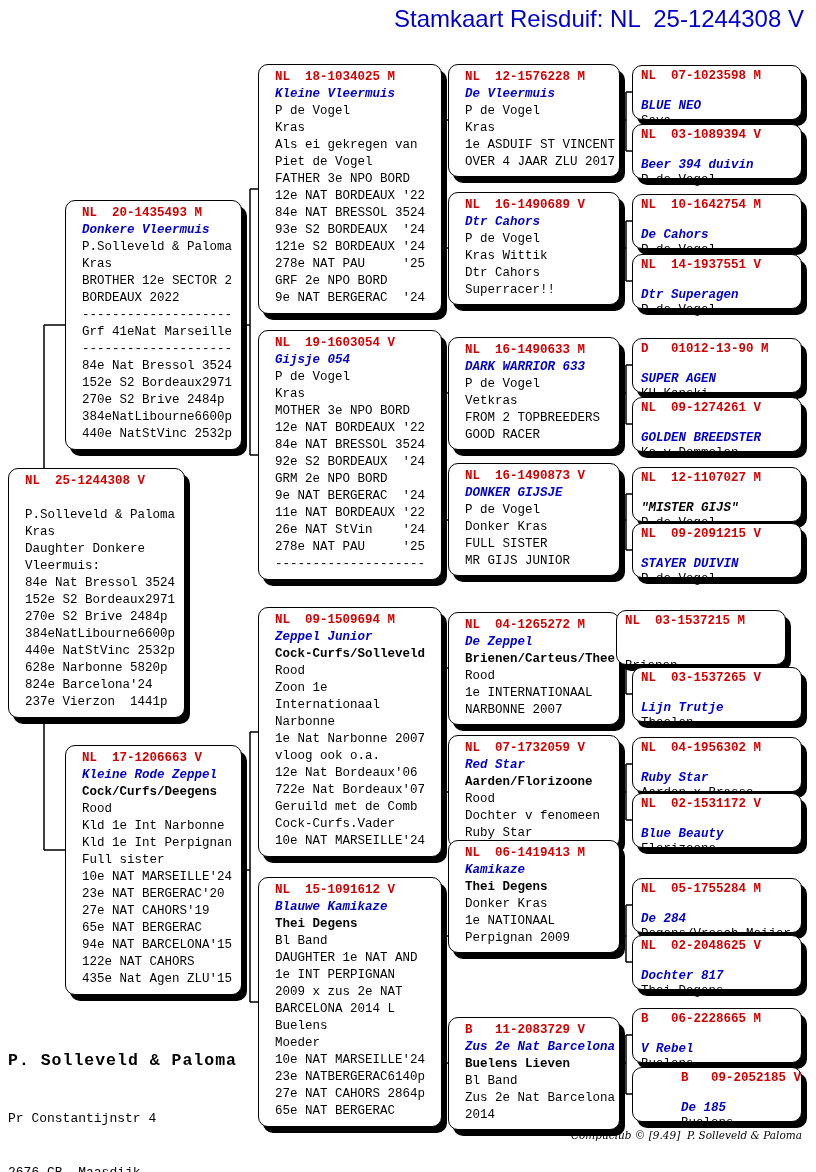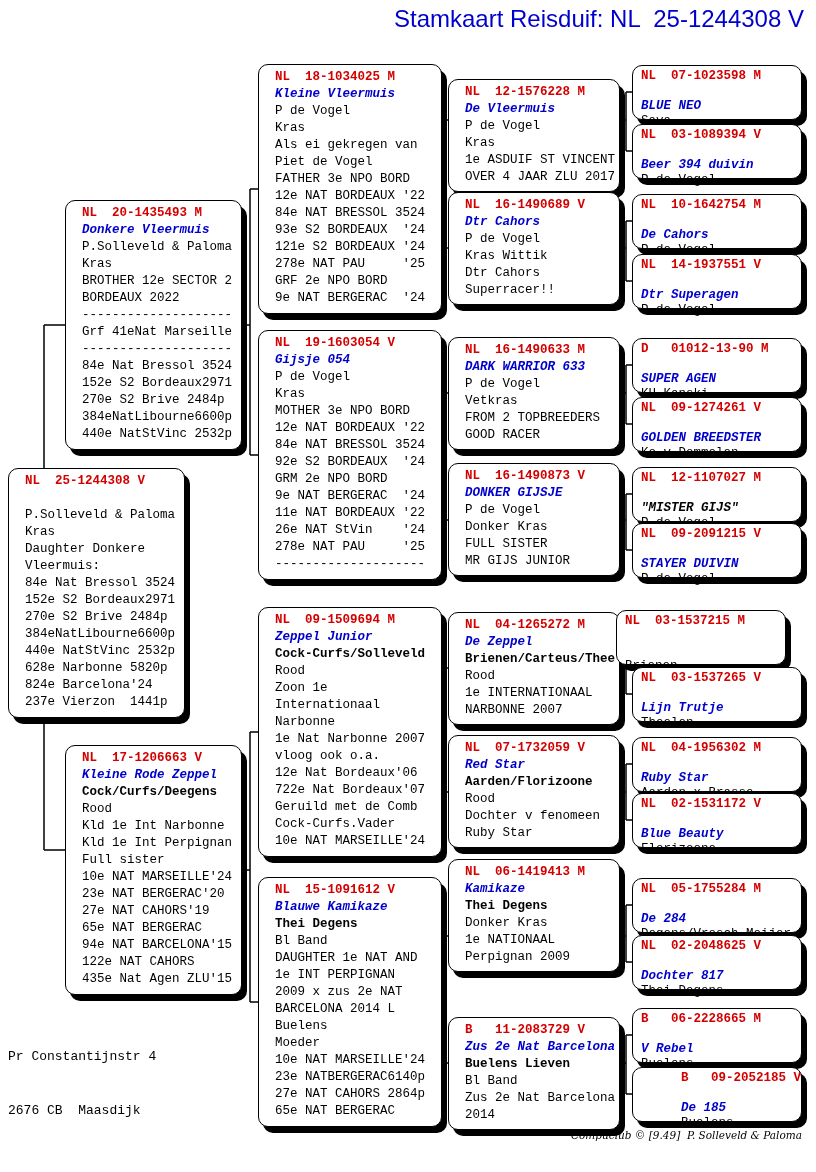--- a/index.html
+++ b/index.html
@@ -48,45 +48,46 @@
       <path d="M44,325 H65 M44,850 H65 M44,325 V850 M250,189 H258 M250,455 H258 M250,189 V455 M242,325 H250 M250,732 H258 M250,1002 H258 M250,732 V1002 M242,870 H250 M444,120 H448 M444,248 H448 M444,120 V248 M442,189 H444 M444,393 H448 M444,520 H448 M444,393 V520 M442,455 H444 M444,668 H448 M444,792 H448 M444,668 V792 M442,732 H444 M444,936 H448 M444,1063 H448 M444,936 V1063 M442,1002 H444 M626,92 H632 M626,151 H632 M626,92 V151 M620,120 H626 M626,221 H632 M626,281 H632 M626,221 V281 M620,248 H626 M626,365 H632 M626,424 H632 M626,365 V424 M620,393 H626 M626,494 H632 M626,550 H632 M626,494 V550 M620,520 H626 M626,637 H632 M626,694 H632 M626,637 V694 M620,668 H626 M626,764 H632 M626,820 H632 M626,764 V820 M620,792 H626 M626,905 H632 M626,962 H632 M626,905 V962 M620,936 H626 M626,1035 H632 M626,1094 H632 M626,1035 V1094 M620,1063 H626 " stroke="#000" stroke-width="1.5" fill="none"></path>
     </svg>
   <div id="boxes-root">
       <div class="pbox" style="left: 8px; top: 468px; width: 177px; height: 250px;"><div class="ring">NL  25-1244308 V</div><div class="name"></div><div class="breeder">P.Solleveld &amp; Paloma</div><div class="info-line">Kras</div><div class="info-line">Daughter Donkere</div><div class="info-line">Vleermuis:</div><div class="info-line">84e Nat Bressol 3524</div><div class="info-line">152e S2 Bordeaux2971</div><div class="info-line">270e S2 Brive 2484p</div><div class="info-line">384eNatLibourne6600p</div><div class="info-line">440e NatStVinc 2532p</div><div class="info-line">628e Narbonne 5820p</div><div class="info-line">824e Barcelona'24</div><div class="info-line">237e Vierzon  1441p</div></div>
       <div class="pbox" style="left: 65px; top: 200px; width: 177px; height: 250px;"><div class="ring">NL  20-1435493 M</div><div class="name">Donkere Vleermuis</div><div class="breeder">P.Solleveld &amp; Paloma</div><div class="info-line">Kras</div><div class="info-line">BROTHER 12e SECTOR 2</div><div class="info-line">BORDEAUX 2022</div><div class="info-line">--------------------</div><div class="info-line">Grf 41eNat Marseille</div><div class="info-line">--------------------</div><div class="info-line">84e Nat Bressol 3524</div><div class="info-line">152e S2 Bordeaux2971</div><div class="info-line">270e S2 Brive 2484p</div><div class="info-line">384eNatLibourne6600p</div><div class="info-line">440e NatStVinc 2532p</div></div>
       <div class="pbox" style="left: 65px; top: 745px; width: 177px; height: 250px;"><div class="ring">NL  17-1206663 V</div><div class="name">Kleine Rode Zeppel</div><div class="breeder bold">Cock/Curfs/Deegens</div><div class="info-line">Rood</div><div class="info-line">Kld 1e Int Narbonne</div><div class="info-line">Kld 1e Int Perpignan</div><div class="info-line">Full sister</div><div class="info-line">10e NAT MARSEILLE'24</div><div class="info-line">23e NAT BERGERAC'20</div><div class="info-line">27e NAT CAHORS'19</div><div class="info-line">65e NAT BERGERAC</div><div class="info-line">94e NAT BARCELONA'15</div><div class="info-line">122e NAT CAHORS</div><div class="info-line">435e Nat Agen ZLU'15</div></div>
       <div class="pbox" style="left: 258px; top: 64px; width: 184px; height: 250px;"><div class="ring">NL  18-1034025 M</div><div class="name">Kleine Vleermuis</div><div class="breeder">P de Vogel</div><div class="info-line">Kras</div><div class="info-line">Als ei gekregen van</div><div class="info-line">Piet de Vogel</div><div class="info-line">FATHER 3e NPO BORD</div><div class="info-line">12e NAT BORDEAUX '22</div><div class="info-line">84e NAT BRESSOL 3524</div><div class="info-line">93e S2 BORDEAUX  '24</div><div class="info-line">121e S2 BORDEAUX '24</div><div class="info-line">278e NAT PAU     '25</div><div class="info-line">GRF 2e NPO BORD</div><div class="info-line">9e NAT BERGERAC  '24</div></div>
       <div class="pbox" style="left: 258px; top: 330px; width: 184px; height: 250px;"><div class="ring">NL  19-1603054 V</div><div class="name">Gijsje 054</div><div class="breeder">P de Vogel</div><div class="info-line">Kras</div><div class="info-line">MOTHER 3e NPO BORD</div><div class="info-line">12e NAT BORDEAUX '22</div><div class="info-line">84e NAT BRESSOL 3524</div><div class="info-line">92e S2 BORDEAUX  '24</div><div class="info-line">GRM 2e NPO BORD</div><div class="info-line">9e NAT BERGERAC  '24</div><div class="info-line">11e NAT BORDEAUX '22</div><div class="info-line">26e NAT StVin    '24</div><div class="info-line">278e NAT PAU     '25</div><div class="info-line">--------------------</div></div>
       <div class="pbox" style="left: 258px; top: 607px; width: 184px; height: 250px;"><div class="ring">NL  09-1509694 M</div><div class="name">Zeppel Junior</div><div class="breeder bold">Cock-Curfs/Solleveld</div><div class="info-line">Rood</div><div class="info-line">Zoon 1e</div><div class="info-line">Internationaal</div><div class="info-line">Narbonne</div><div class="info-line">1e Nat Narbonne 2007</div><div class="info-line">vloog ook o.a.</div><div class="info-line">12e Nat Bordeaux'06</div><div class="info-line">722e Nat Bordeaux'07</div><div class="info-line">Geruild met de Comb</div><div class="info-line">Cock-Curfs.Vader</div><div class="info-line">10e NAT MARSEILLE'24</div></div>
       <div class="pbox" style="left: 258px; top: 877px; width: 184px; height: 250px;"><div class="ring">NL  15-1091612 V</div><div class="name">Blauwe Kamikaze</div><div class="breeder bold">Thei Degens</div><div class="info-line">Bl Band</div><div class="info-line">DAUGHTER 1e NAT AND</div><div class="info-line">1e INT PERPIGNAN</div><div class="info-line">2009 x zus 2e NAT</div><div class="info-line">BARCELONA 2014 L</div><div class="info-line">Buelens</div><div class="info-line">Moeder</div><div class="info-line">10e NAT MARSEILLE'24</div><div class="info-line">23e NATBERGERAC6140p</div><div class="info-line">27e NAT CAHORS 2864p</div><div class="info-line">65e NAT BERGERAC</div></div>
-      <div class="pbox" style="left: 448px; top: 64px; width: 172px; height: 113px; margin-top: 15px;"><div class="ring">NL  12-1576228 M</div><div class="name">De Vleermuis</div><div class="breeder">P de Vogel</div><div class="info-line">Kras</div><div class="info-line">1e ASDUIF ST VINCENT</div><div class="info-line">OVER 4 JAAR ZLU 2017</div></div>
+      <div class="pbox" style="left: 448px; top: 64px; width: 172px; height: 113px;"><div class="ring">NL  12-1576228 M</div><div class="name">De Vleermuis</div><div class="breeder">P de Vogel</div><div class="info-line">Kras</div><div class="info-line">1e ASDUIF ST VINCENT</div><div class="info-line">OVER 4 JAAR ZLU 2017</div></div>
       <div class="pbox" style="left: 448px; top: 192px; width: 172px; height: 113px;"><div class="ring">NL  16-1490689 V</div><div class="name">Dtr Cahors</div><div class="breeder">P de Vogel</div><div class="info-line">Kras Wittik</div><div class="info-line">Dtr Cahors</div><div class="info-line">Superracer!!</div></div>
       <div class="pbox" style="left: 448px; top: 337px; width: 172px; height: 113px;"><div class="ring">NL  16-1490633 M</div><div class="name">DARK WARRIOR 633</div><div class="breeder">P de Vogel</div><div class="info-line">Vetkras</div><div class="info-line">FROM 2 TOPBREEDERS</div><div class="info-line">GOOD RACER</div></div>
       <div class="pbox" style="left: 448px; top: 463px; width: 172px; height: 113px;"><div class="ring">NL  16-1490873 V</div><div class="name">DONKER GIJSJE</div><div class="breeder">P de Vogel</div><div class="info-line">Donker Kras</div><div class="info-line">FULL SISTER</div><div class="info-line">MR GIJS JUNIOR</div></div>
       <div class="pbox" style="left: 448px; top: 612px; width: 172px; height: 113px;"><div class="ring">NL  04-1265272 M</div><div class="name">De Zeppel</div><div class="breeder bold">Brienen/Carteus/Thee</div><div class="info-line">Rood</div><div class="info-line">1e INTERNATIONAAL</div><div class="info-line">NARBONNE 2007</div></div>
       <div class="pbox" style="left: 448px; top: 735px; width: 172px; height: 113px;"><div class="ring">NL  07-1732059 V</div><div class="name">Red Star</div><div class="breeder bold">Aarden/Florizoone</div><div class="info-line">Rood</div><div class="info-line">Dochter v fenomeen</div><div class="info-line">Ruby Star</div></div>
-      <div class="pbox" style="left: 448px; top: 859px; width: 172px; height: 113px;"><div class="ring">NL  06-1419413 M</div><div class="name">Kamikaze</div><div class="breeder bold">Thei Degens</div><div class="info-line">Donker Kras</div><div class="info-line">1e NATIONAAL</div><div class="info-line">Perpignan 2009</div></div>
+      <div class="pbox" style="left: 448px; top: 840px; width: 172px; height: 113px;"><div class="ring">NL  06-1419413 M</div><div class="name">Kamikaze</div><div class="breeder bold">Thei Degens</div><div class="info-line">Donker Kras</div><div class="info-line">1e NATIONAAL</div><div class="info-line">Perpignan 2009</div></div>
       <div class="pbox" style="left: 448px; top: 1017px; width: 172px; height: 113px;"><div class="ring">B   11-2083729 V</div><div class="name">Zus 2e Nat Barcelona</div><div class="breeder bold">Buelens Lieven</div><div class="info-line">Bl Band</div><div class="info-line">Zus 2e Nat Barcelona</div><div class="info-line">2014</div></div>
       <div class="pbox small" style="left: 632px; top: 65px; width: 170px; height: 55px;"><div class="ring">NL  07-1023598 M</div><div class="name">BLUE NEO</div><div class="breeder">Saya</div></div>
       <div class="pbox small" style="left: 632px; top: 124px; width: 170px; height: 55px;"><div class="ring">NL  03-1089394 V</div><div class="name">Beer 394 duivin</div><div class="breeder">P de Vogel</div></div>
       <div class="pbox small" style="left: 632px; top: 194px; width: 170px; height: 55px;"><div class="ring">NL  10-1642754 M</div><div class="name">De Cahors</div><div class="breeder">P de Vogel</div></div>
       <div class="pbox small" style="left: 632px; top: 254px; width: 170px; height: 55px;"><div class="ring">NL  14-1937551 V</div><div class="name">Dtr Superagen</div><div class="breeder">P de Vogel</div></div>
       <div class="pbox small" style="left: 632px; top: 338px; width: 170px; height: 55px;"><div class="ring">D   01012-13-90 M</div><div class="name">SUPER AGEN</div><div class="breeder">KH Kanski</div></div>
       <div class="pbox small" style="left: 632px; top: 397px; width: 170px; height: 55px;"><div class="ring">NL  09-1274261 V</div><div class="name">GOLDEN BREEDSTER</div><div class="breeder">Ko v Dommelen</div></div>
       <div class="pbox small" style="left: 632px; top: 467px; width: 170px; height: 55px;"><div class="ring">NL  12-1107027 M</div><div class="name black">"MISTER GIJS"</div><div class="breeder">P de Vogel</div></div>
       <div class="pbox small" style="left: 632px; top: 523px; width: 170px; height: 55px;"><div class="ring">NL  09-2091215 V</div><div class="name">STAYER DUIVIN</div><div class="breeder">P de Vogel</div></div>
       <div class="pbox small" style="left: 616px; top: 610px; width: 170px; height: 55px;"><div class="ring">NL  03-1537215 M</div><div class="name"></div><div class="breeder">Brienen</div></div>
       <div class="pbox small" style="left: 632px; top: 667px; width: 170px; height: 55px;"><div class="ring">NL  03-1537265 V</div><div class="name">Lijn Trutje</div><div class="breeder">Theelen</div></div>
       <div class="pbox small" style="left: 632px; top: 737px; width: 170px; height: 55px;"><div class="ring">NL  04-1956302 M</div><div class="name">Ruby Star</div><div class="breeder">Aarden x Brasse</div></div>
       <div class="pbox small" style="left: 632px; top: 793px; width: 170px; height: 55px;"><div class="ring">NL  02-1531172 V</div><div class="name">Blue Beauty</div><div class="breeder">Florizoone</div></div>
       <div class="pbox small" style="left: 632px; top: 878px; width: 170px; height: 55px;"><div class="ring">NL  05-1755284 M</div><div class="name">De 284</div><div class="breeder">Degens/Vrosch-Meijer</div></div>
       <div class="pbox small" style="left: 632px; top: 935px; width: 170px; height: 55px;"><div class="ring">NL  02-2048625 V</div><div class="name">Dochter 817</div><div class="breeder">Thei Degens</div></div>
       <div class="pbox small" style="left: 632px; top: 1008px; width: 170px; height: 55px;"><div class="ring">B   06-2228665 M</div><div class="name">V Rebel</div><div class="breeder">Buelens</div></div>
       <div class="pbox small" style="left: 632px; top: 1067px; width: 170px; height: 55px; padding-left: 48px;"><div class="ring">B   09-2052185 V</div><div class="name">De 185</div><div class="breeder">Buelens</div></div>
     </div>
   <div id="owner">
+    <div class="owner-name">P. Solleveld &amp; Paloma</div>
     <div class="owner-line">Pr Constantijnstr 4</div>
     <div class="owner-line">2676 CB  Maasdijk</div>
     
     
   </div>
   <div id="footer">Compuclub © [9.49]  P. Solleveld &amp; Paloma</div>
 </div>
 
 </body></html>

